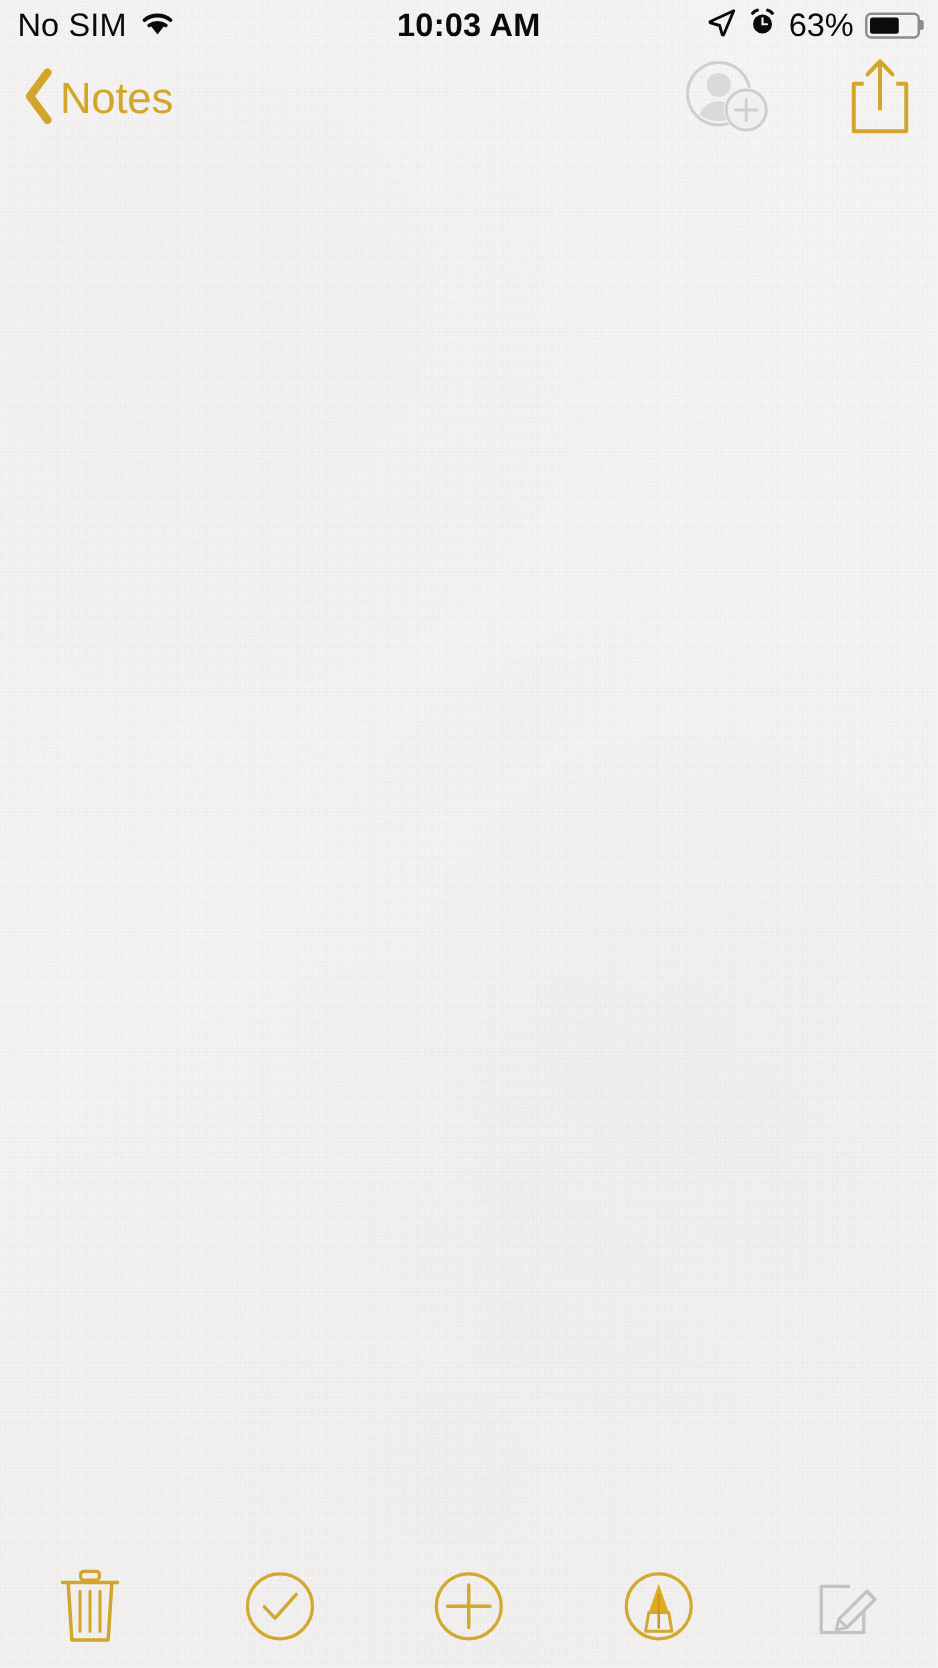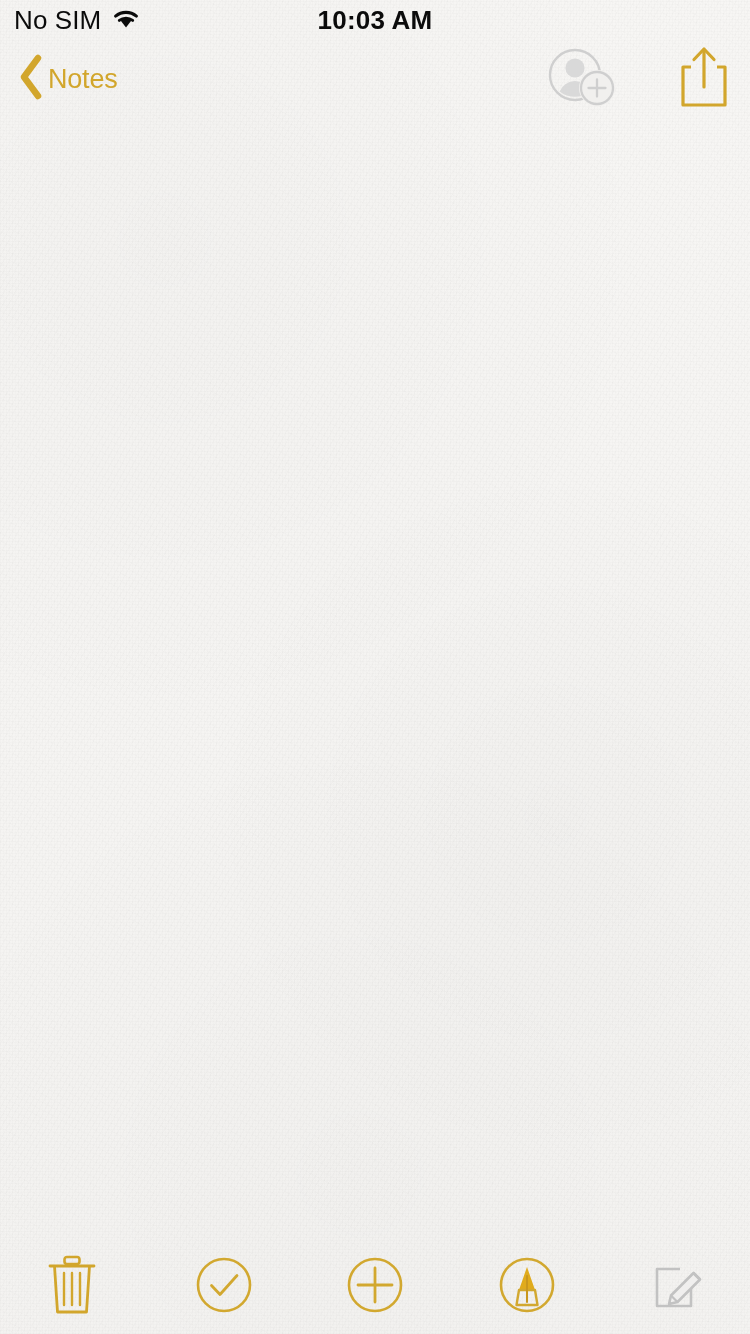--- a/index.html
+++ b/index.html
@@ -81,21 +81,21 @@
     height:78px;
     flex:0 0 78px;
     display:flex;
     align-items:center;
     padding:0 18px 0 16px;
   }
   .back-button {
     display:flex; align-items:center; gap:2px;
     color:#d2a62c; cursor:pointer;
   }
-  .back-label { font-size:27px; letter-spacing:-0.2px; }
+  .back-label { font-size:35px; letter-spacing:-0.2px; }
   .nav-spacer { flex:1; }
   .nav-actions { display:flex; align-items:center; gap:58px; }
   .nav-icon-btn { display:flex; align-items:center; justify-content:center; cursor:pointer; }
 
   
   .note-body { flex:1; position:relative; }
   .note-text {
     position:absolute; inset:0;
     padding:14px 28px;
     font-size:30px;
@@ -137,20 +137,39 @@
           <path d="M4.6 9.1 a16.4 16.4 0 0 1 20.8 0" stroke="#0b0b0b" stroke-width="3.1" fill="none" stroke-linecap="round"></path>
           <path d="M8.3 13.4 a11.2 11.2 0 0 1 13.4 0" stroke="#0b0b0b" stroke-width="2.9" fill="none" stroke-linecap="round"></path>
         </svg>
       </span>
     </div>
 
     <div class="status-center">
       <span class="status-time">10:03 AM</span>
     </div>
 
+    <div class="status-right">
+      <span>
+        <svg width="24" height="24" viewBox="0 0 24 24">
+          <path d="M22 2.6 L3.3 11.2 a0.6 0.6 0 0 0 0.1 1.1 l7.3 2.1 2.1 7.3
+                   a0.6 0.6 0 0 0 1.1 0.1 Z" fill="none" stroke="#0b0b0b" stroke-width="2.3" stroke-linejoin="round"></path>
+        </svg>
+      </span>
+      <span>
+        <svg width="24" height="24" viewBox="0 0 24 24">
+          <circle cx="12" cy="13.2" r="7.6" fill="#0b0b0b"></circle>
+          <path d="M4.2 4.6 a6 6 0 0 1 3.6 -2.4 M19.8 4.6 a6 6 0 0 0 -3.6 -2.4" stroke="#0b0b0b" stroke-width="2.6" fill="none" stroke-linecap="round"></path>
+          <path d="M12 8.6 V13.4 H15.6" stroke="#f6f5f3" stroke-width="1.7" fill="none" stroke-linecap="round"></path>
+        </svg>
+      </span>
+      <span class="status-battery-pct">63%</span>
+      <span class="batt-shell">
+        <span class="batt-fill" id="batt-fill" style="width: 63%;"></span>
+      </span>
+    </div>
   </div>
 
   <div class="nav-bar">
 
     <div class="back-button">
       <span>
         <svg width="30" height="46" viewBox="0 0 30 46">
           <path d="M22 4 L8 23 L22 42" stroke="#d2a62c" stroke-width="6.5" fill="none" stroke-linecap="round" stroke-linejoin="round"></path>
         </svg>
       </span>

